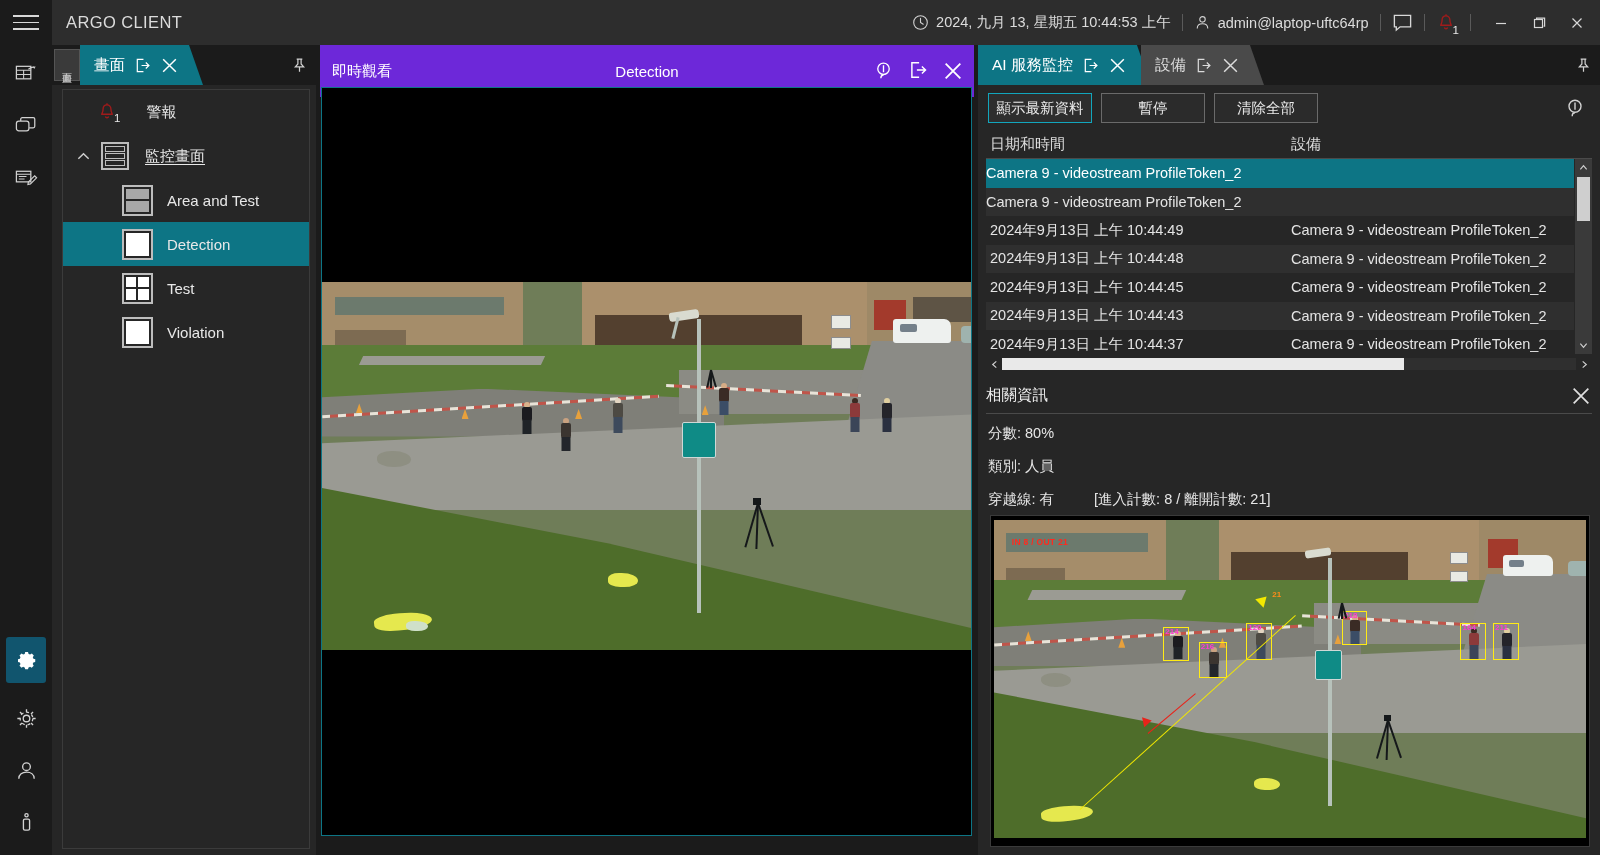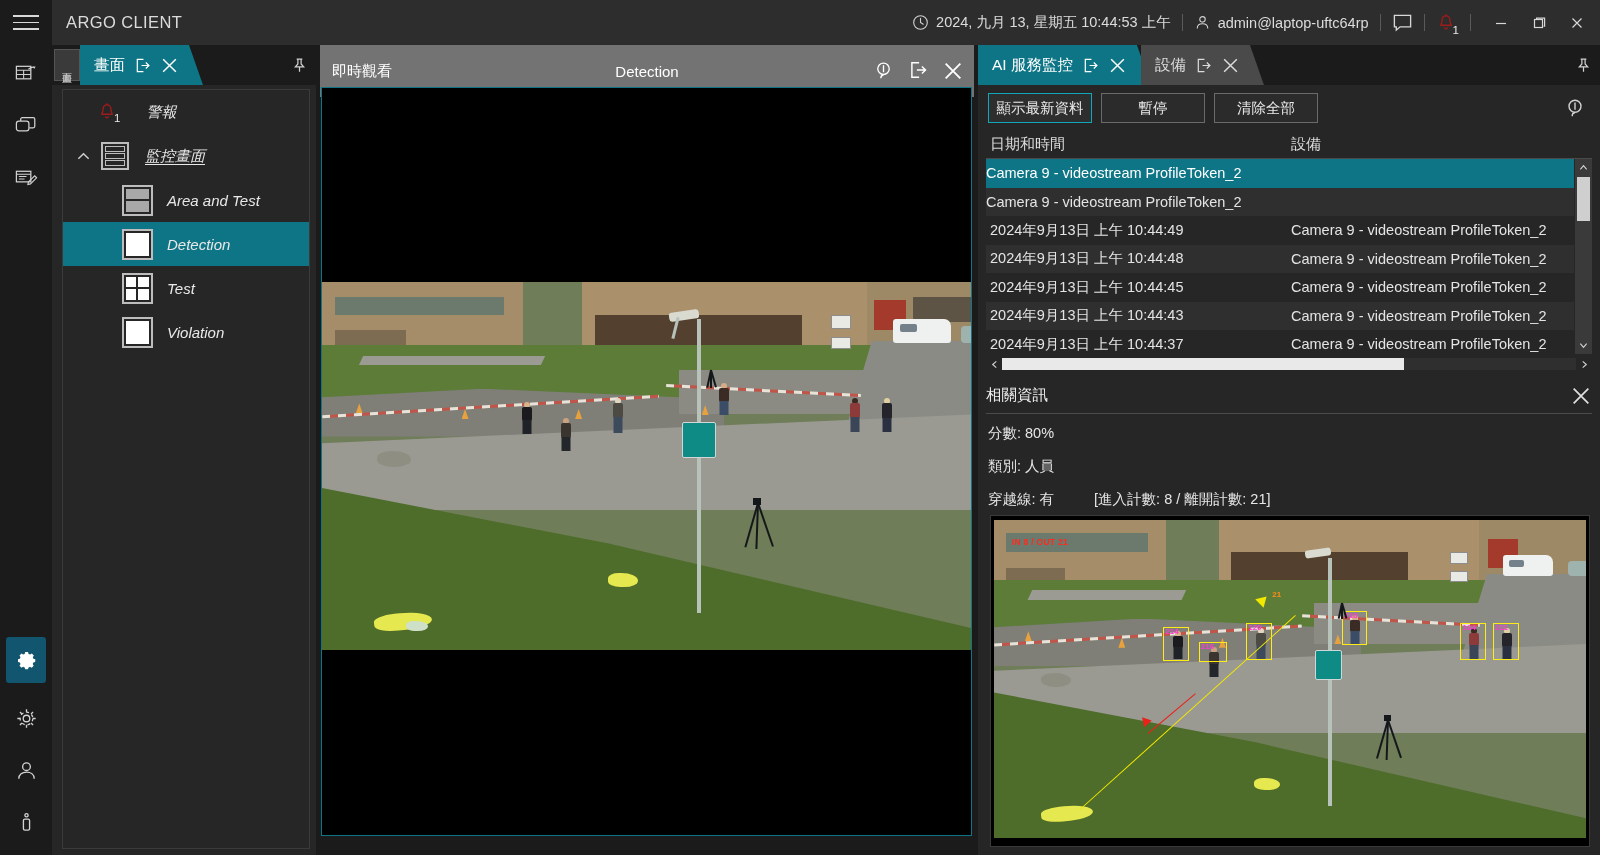--- a/index.html
+++ b/index.html
@@ -85,21 +85,21 @@
     border: 1px solid #3b3b3b; background: #262626; overflow: hidden;
   }
   .tree-row {
     display: flex; align-items: center; height: 44px; cursor: pointer;
     font-size: 15px; color: #e8e8e8; padding-left: 8px;
   }
   .tree-row.selected { background: #0d7585; }
   .tree-row.child { padding-left: 54px; }
   .tree-row .caret { width: 24px; display: flex; justify-content: center; color: #ccc; }
   .tree-icon { width: 40px; display: flex; justify-content: center; align-items: center; }
-  .tree-label { margin-left: 10px; font-style: italic; }
+  .tree-label { margin-left: 10px; }
   .tree-label.underlined { text-decoration: underline; text-underline-offset: 3px; }
   .alarm-row { padding-left: 34px; }
   .bell-red { position: relative; display: inline-flex; align-items: flex-end; }
   .bell-red .b { font-size: 11.5px; color: #e8e8e8; margin-left: -3px; margin-bottom: -2px; }
 
   
   .lt { width: 31px; height: 31px; border: 2px solid #bdbdbd; background: #262626;
         display: grid; padding: 2px; gap: 2px; }
   .lt .cell { background: #fff; }
   .lt.gray .cell { background: #a8a8a8; }
@@ -109,21 +109,21 @@
   .lt.server { border-color: #bdbdbd; background: transparent; grid-template-rows: 1fr 1fr 1fr;
                padding: 2px; gap: 1.5px; }
   .lt.server .cell { background: transparent; border: 1px solid #bdbdbd; }
 
   
   .center {
     position: absolute; left: 320px; top: 45px; width: 654px; height: 793px;
     background: #1b1b1b;
   }
   .vid-header {
-    height: 52px; background: #737373; display: flex; align-items: center;
+    height: 52px; background: #6d28d9; display: flex; align-items: center;
     position: relative; color: #fff; font-size: 15px; padding: 0 10px 0 12px;
   }
   .vid-header .vtitle { position: absolute; left: 0; right: 0; text-align: center; font-size: 15px; }
   .vid-header .hicons { margin-left: auto; display: flex; gap: 14px; z-index: 2; }
   .vid-header .hicons > span { cursor: pointer; display: inline-flex; }
   .vid-body {
     position: absolute; left: 1px; top: 42px; right: 2px; bottom: 2px;
     background: #000; border: 1px solid #0d7585;
   }
   .vid-canvas { position: absolute; left: 0; right: 0; top: 194px; height: 368px; overflow: hidden; }
@@ -761,21 +761,21 @@
             <span class="p-legs" style="top:16px;height:12px;background:#1f2327"></span>
           </div>
           <div class="bbox" style="left:28.6%;top:33.5%;width:26px;height:34px">
             <span class="lbl">214</span>
           </div>
           <div class="person" style="left:36%;top:40%;width:13px;height:30px">
             <span class="p-head" style="background:#caa280"></span>
             <span class="p-body" style="height:13px;background:#3b3530"></span>
             <span class="p-legs" style="top:17px;height:13px;background:#23262b"></span>
           </div>
-          <div class="bbox" style="left:34.6%;top:38.5%;width:28px;height:20px">
+          <div class="bbox" style="left:34.6%;top:38.5%;width:28px;height:36px">
             <span class="lbl">216</span>
           </div>
           <div class="person" style="left:44%;top:34%;width:13px;height:30px">
             <span class="p-head" style="background:#e3d6c2"></span>
             <span class="p-body" style="height:13px;background:#4d4a43"></span>
             <span class="p-legs" style="top:17px;height:14px;background:#3d4a5c"></span>
           </div>
           <div class="bbox" style="left:42.6%;top:32.5%;width:26px;height:37px">
             <span class="lbl">120</span>
           </div>

